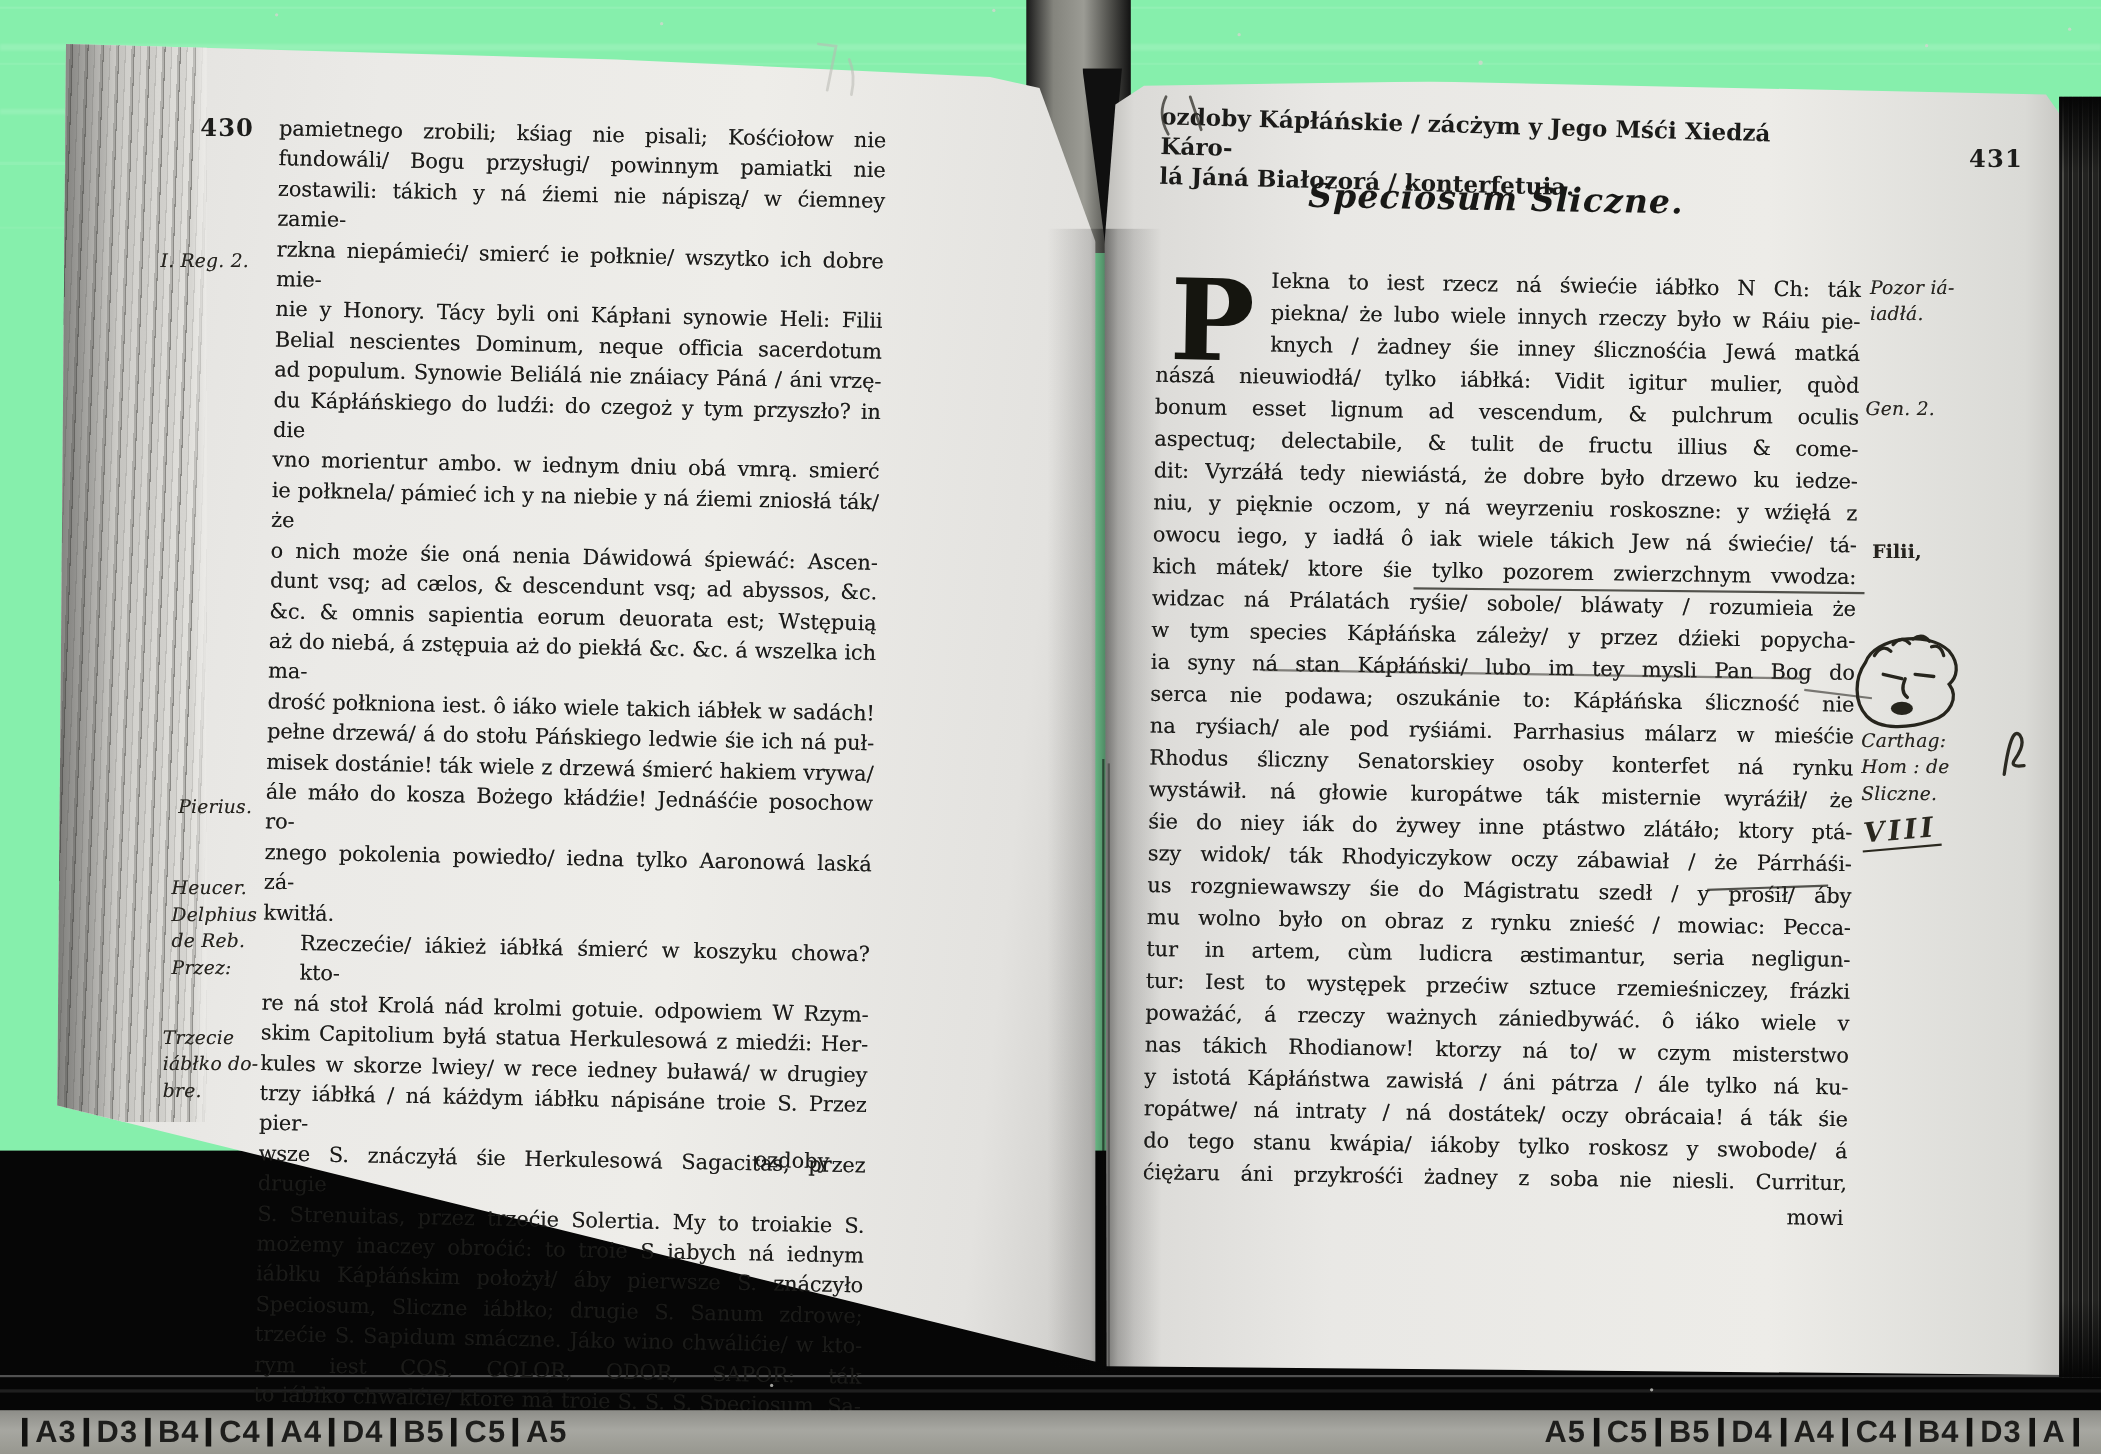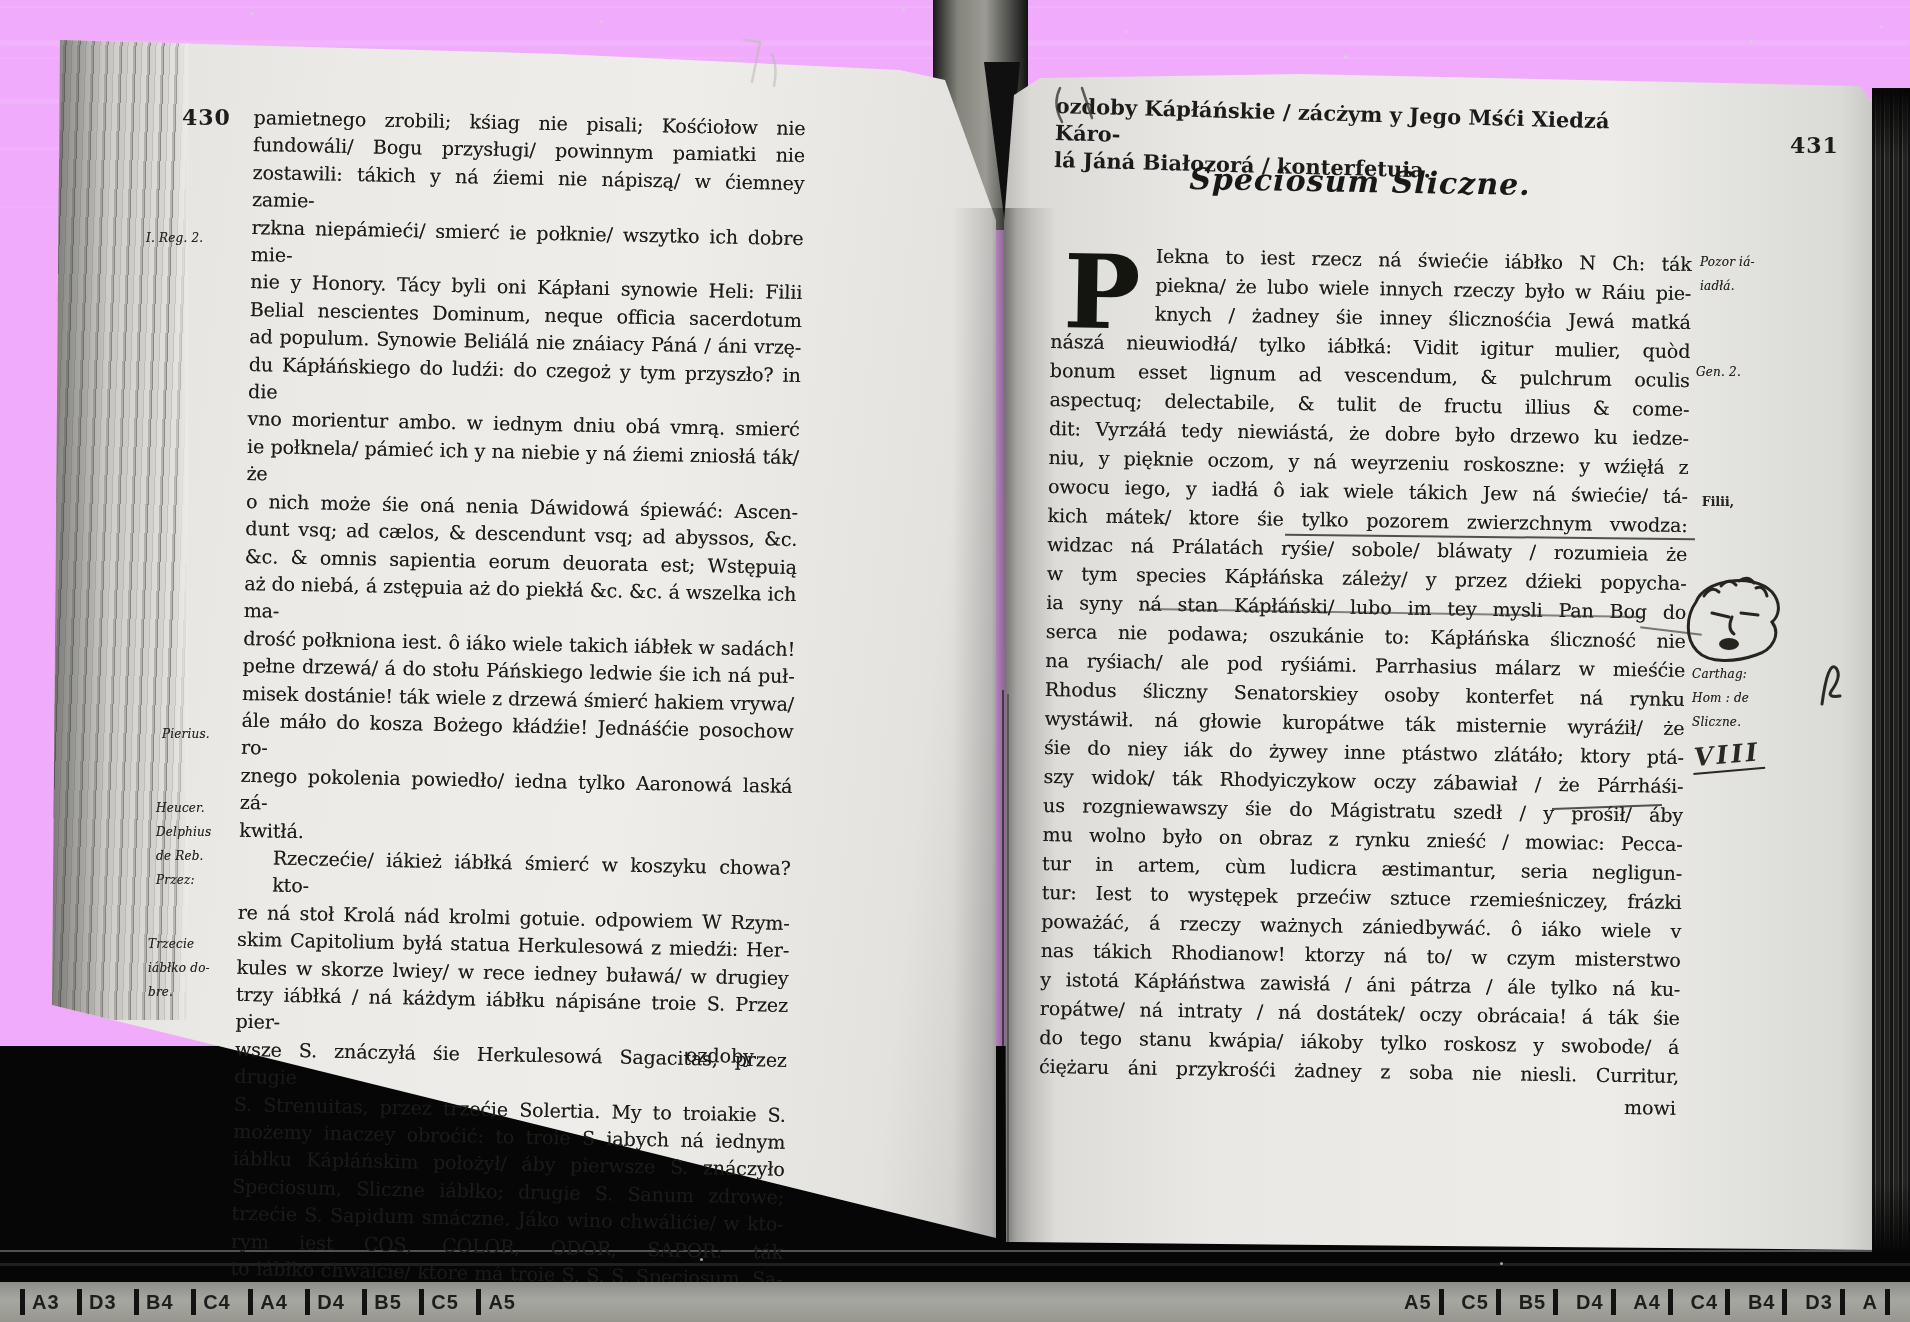--- a/index.html
+++ b/index.html
@@ -1,17 +1,17 @@
 <!DOCTYPE html>
 <html><head>
 <meta charset="utf-8">
 <style>
   * { margin:0; padding:0; box-sizing:border-box; }
   html,body { width:1910px; height:1322px; overflow:hidden; background:#060606; }
-  #stage { position:relative; width:1910px; height:1046px; background:#f0abfc;
+  #stage { position:relative; width:1910px; height:1046px; background:#86efac;
            font-family:"DejaVu Serif", serif; color:#1c1c1a; }
 
   
   .streak { position:absolute; left:0; width:100%; pointer-events:none; }
   .speck  { position:absolute; width:3px; height:3px; border-radius:50%;
             background:#d6d6d0; opacity:.75; }
 
   
   #spine-band { position:absolute; left:933px; top:0; width:95px; height:230px;
     background:linear-gradient(90deg,#191919 0,#84847d 26%,#9b9b94 55%,#4a4a46 82%,#121212 100%); }
@@ -42,21 +42,21 @@
 
   
   .pageno { position:absolute; font-size:22px; font-weight:bold; letter-spacing:1px; color:#1d1d1b; }
   .textblock { position:absolute; width:552px; }
   .tl { font-size:19px; line-height:27.4px; text-align:justify; text-align-last:justify;
         letter-spacing:-.1px; white-space:normal; color:#1b1b19;
         text-shadow:0 0 .5px rgba(20,20,18,.55); }
   #right-text .tl { line-height:29px; }
   #right-text.dropcap .tl:nth-child(-n+3) { margin-left:104px; }
 
-  .mnote { position:absolute; font-style:italic; font-size:12px; line-height:24px;
+  .mnote { position:absolute; font-style:italic; font-size:17px; line-height:24px;
            white-space:pre-line; color:#26241f; letter-spacing:.2px;
            text-shadow:0 0 .4px rgba(30,28,24,.5); }
   .catchword { position:absolute; width:552px; text-align:right; font-size:19px;
                color:#1b1b19; text-shadow:0 0 .5px rgba(20,20,18,.55); }
 
   #right-header { position:absolute; left:1056px; top:92px; width:612px; font-size:21px;
     font-weight:bold; line-height:27px; white-space:pre-line; transform:rotate(1.6deg);
     transform-origin:left top; color:#1b1b19; }
   #right-title { position:absolute; left:1150px; top:164px; width:420px; text-align:center;
     font-size:30px; font-style:italic; font-weight:600; letter-spacing:1px;
@@ -71,21 +71,21 @@
 
   .ink-line { position:absolute; background:#2b2a24; opacity:.8; }
   .ink-svg  { position:absolute; }
 
   
   #film-strip { position:absolute; left:0; top:1282px; width:1910px; height:40px;
     background:linear-gradient(180deg,#8d8d88 0,#a7a7a1 45%,#97978f 100%); }
   .strip-group { position:absolute; top:1286px; height:32px; display:flex;
     justify-content:space-between; align-items:center; }
   .mark { display:flex; align-items:center; gap:7px; height:30px;
-    font-family:"Liberation Sans", sans-serif; font-size:20px; font-weight:bold;
+    font-family:"Liberation Sans", sans-serif; font-size:28px; font-weight:bold;
     color:#1e1e1c; letter-spacing:1px; }
   .mark::before, .mark.tick-after::after { content:""; width:5px; height:26px; background:#121210; }
   .mark.tick-after::before { display:none; content:none; }
 </style>
 </head>
 <body>
 
 <div id="stage">
 
   <div class="streak" style="top:6px;height:2px;background:rgba(255,255,255,.10)"></div>

